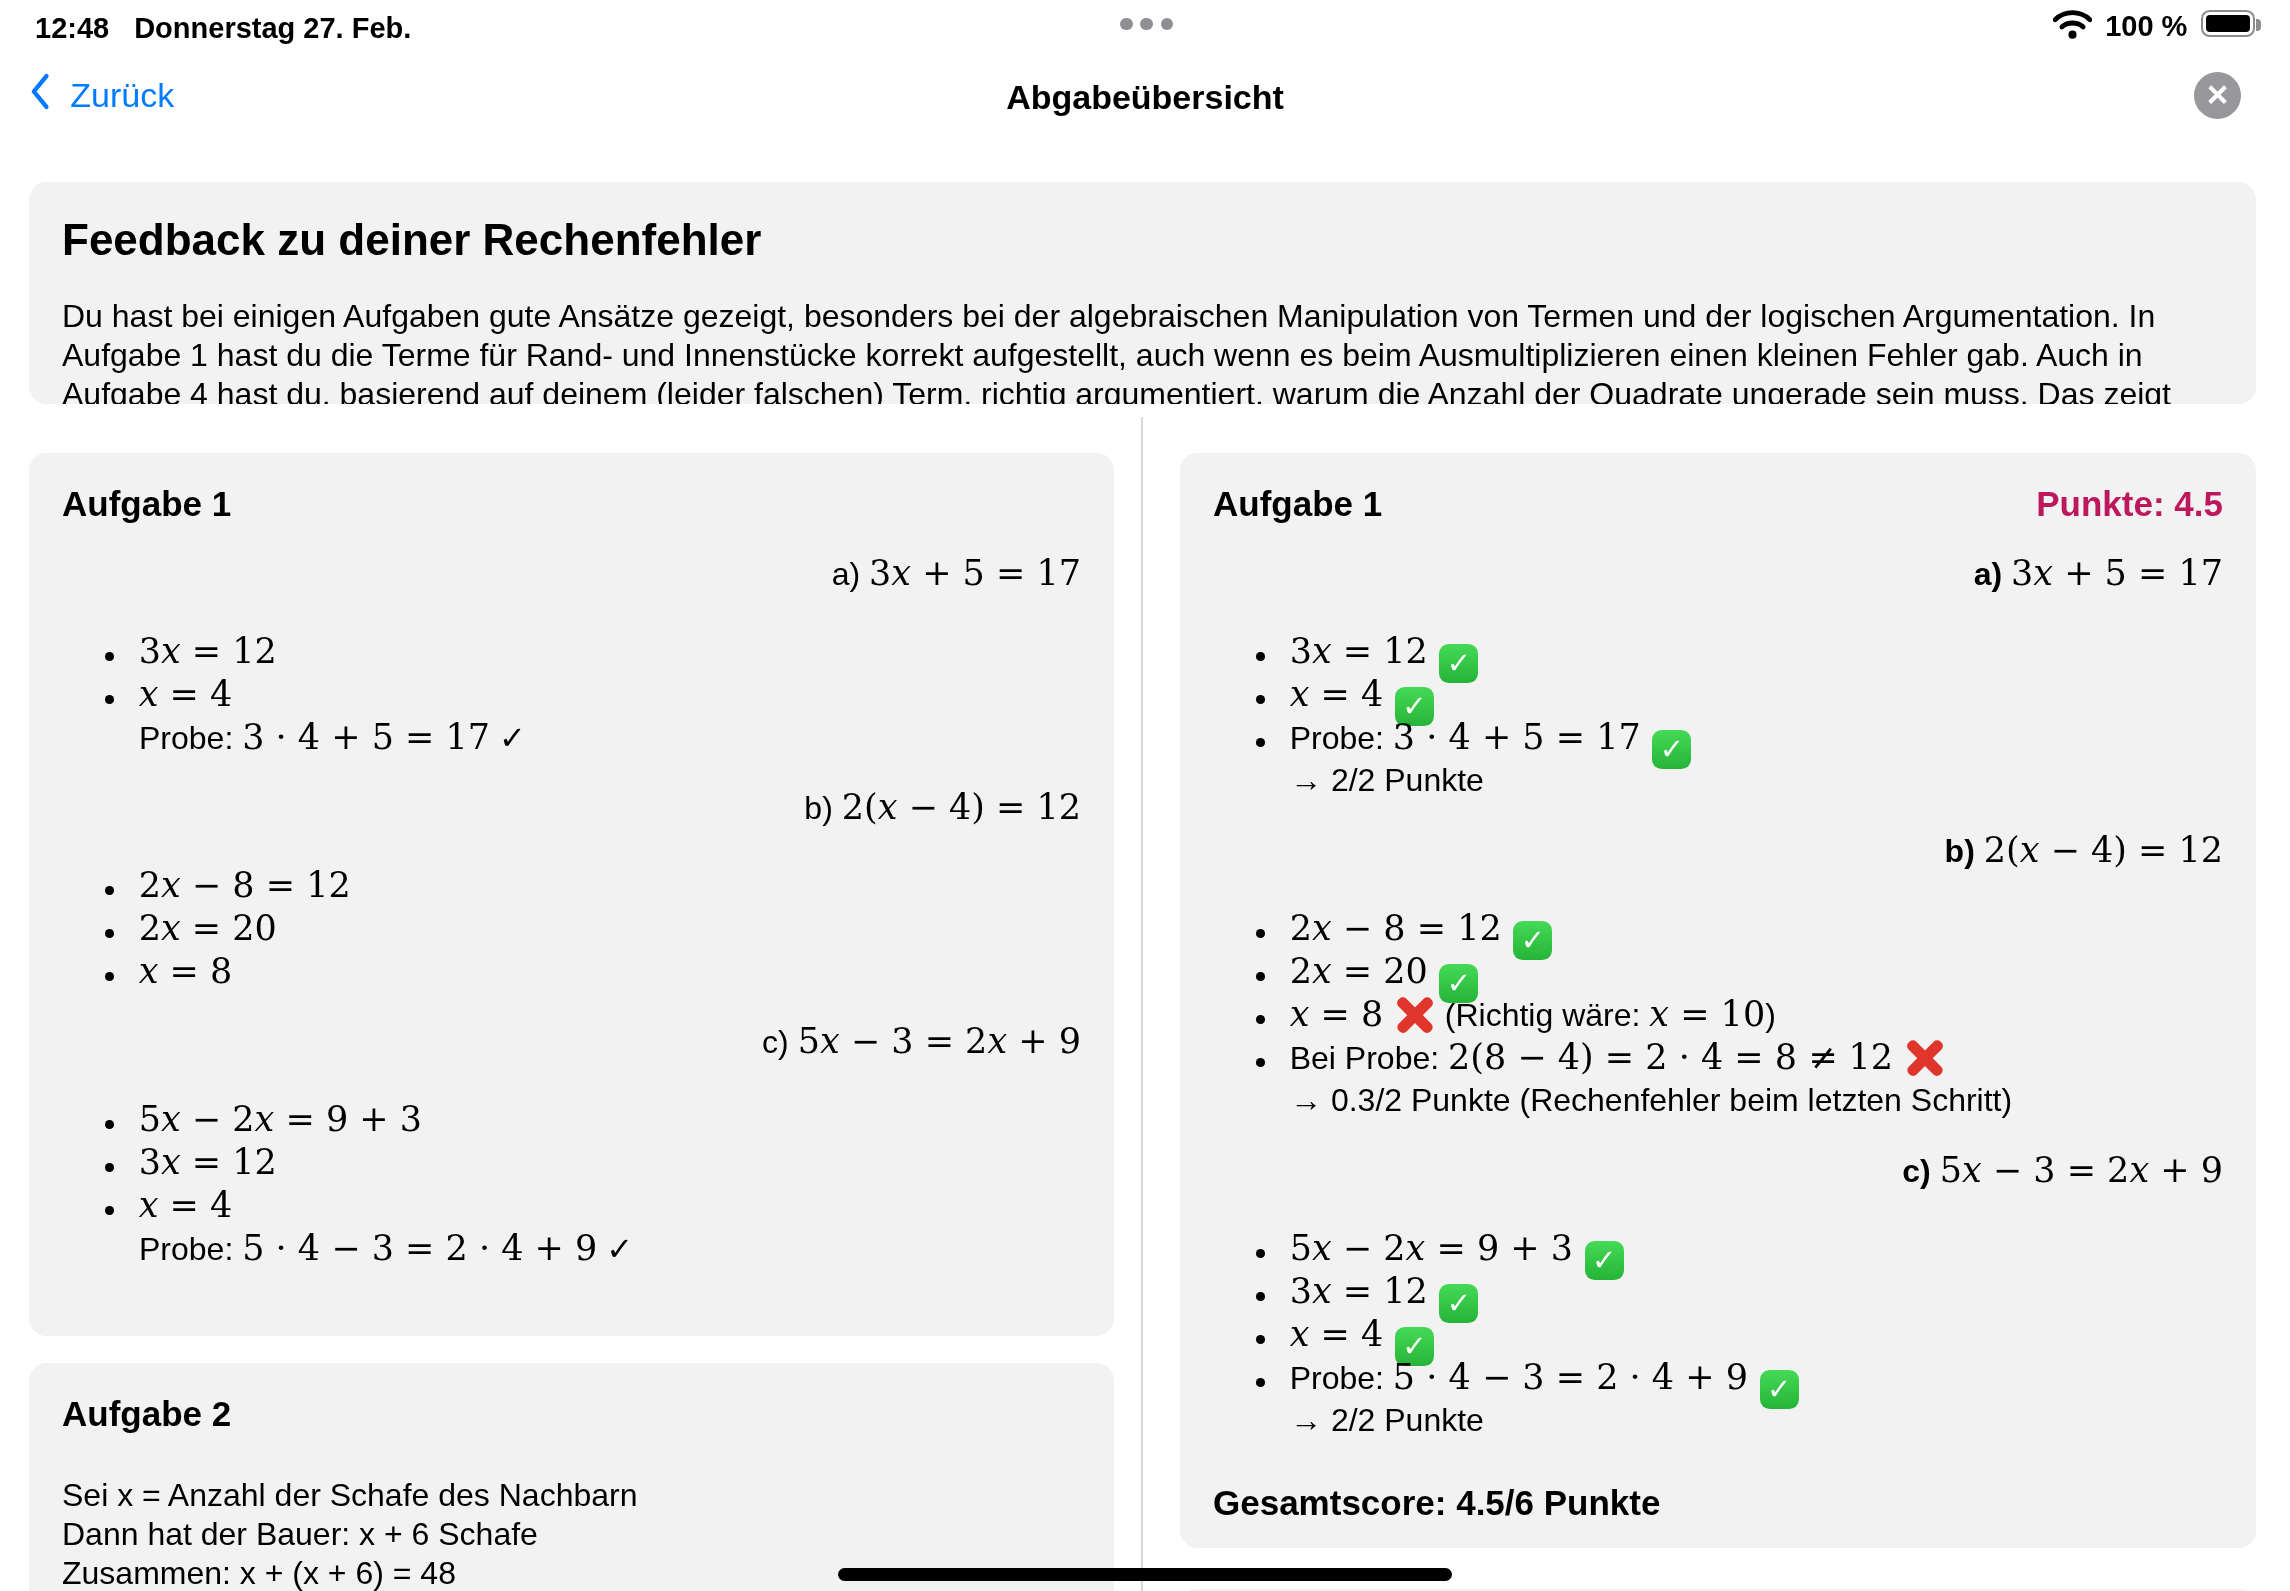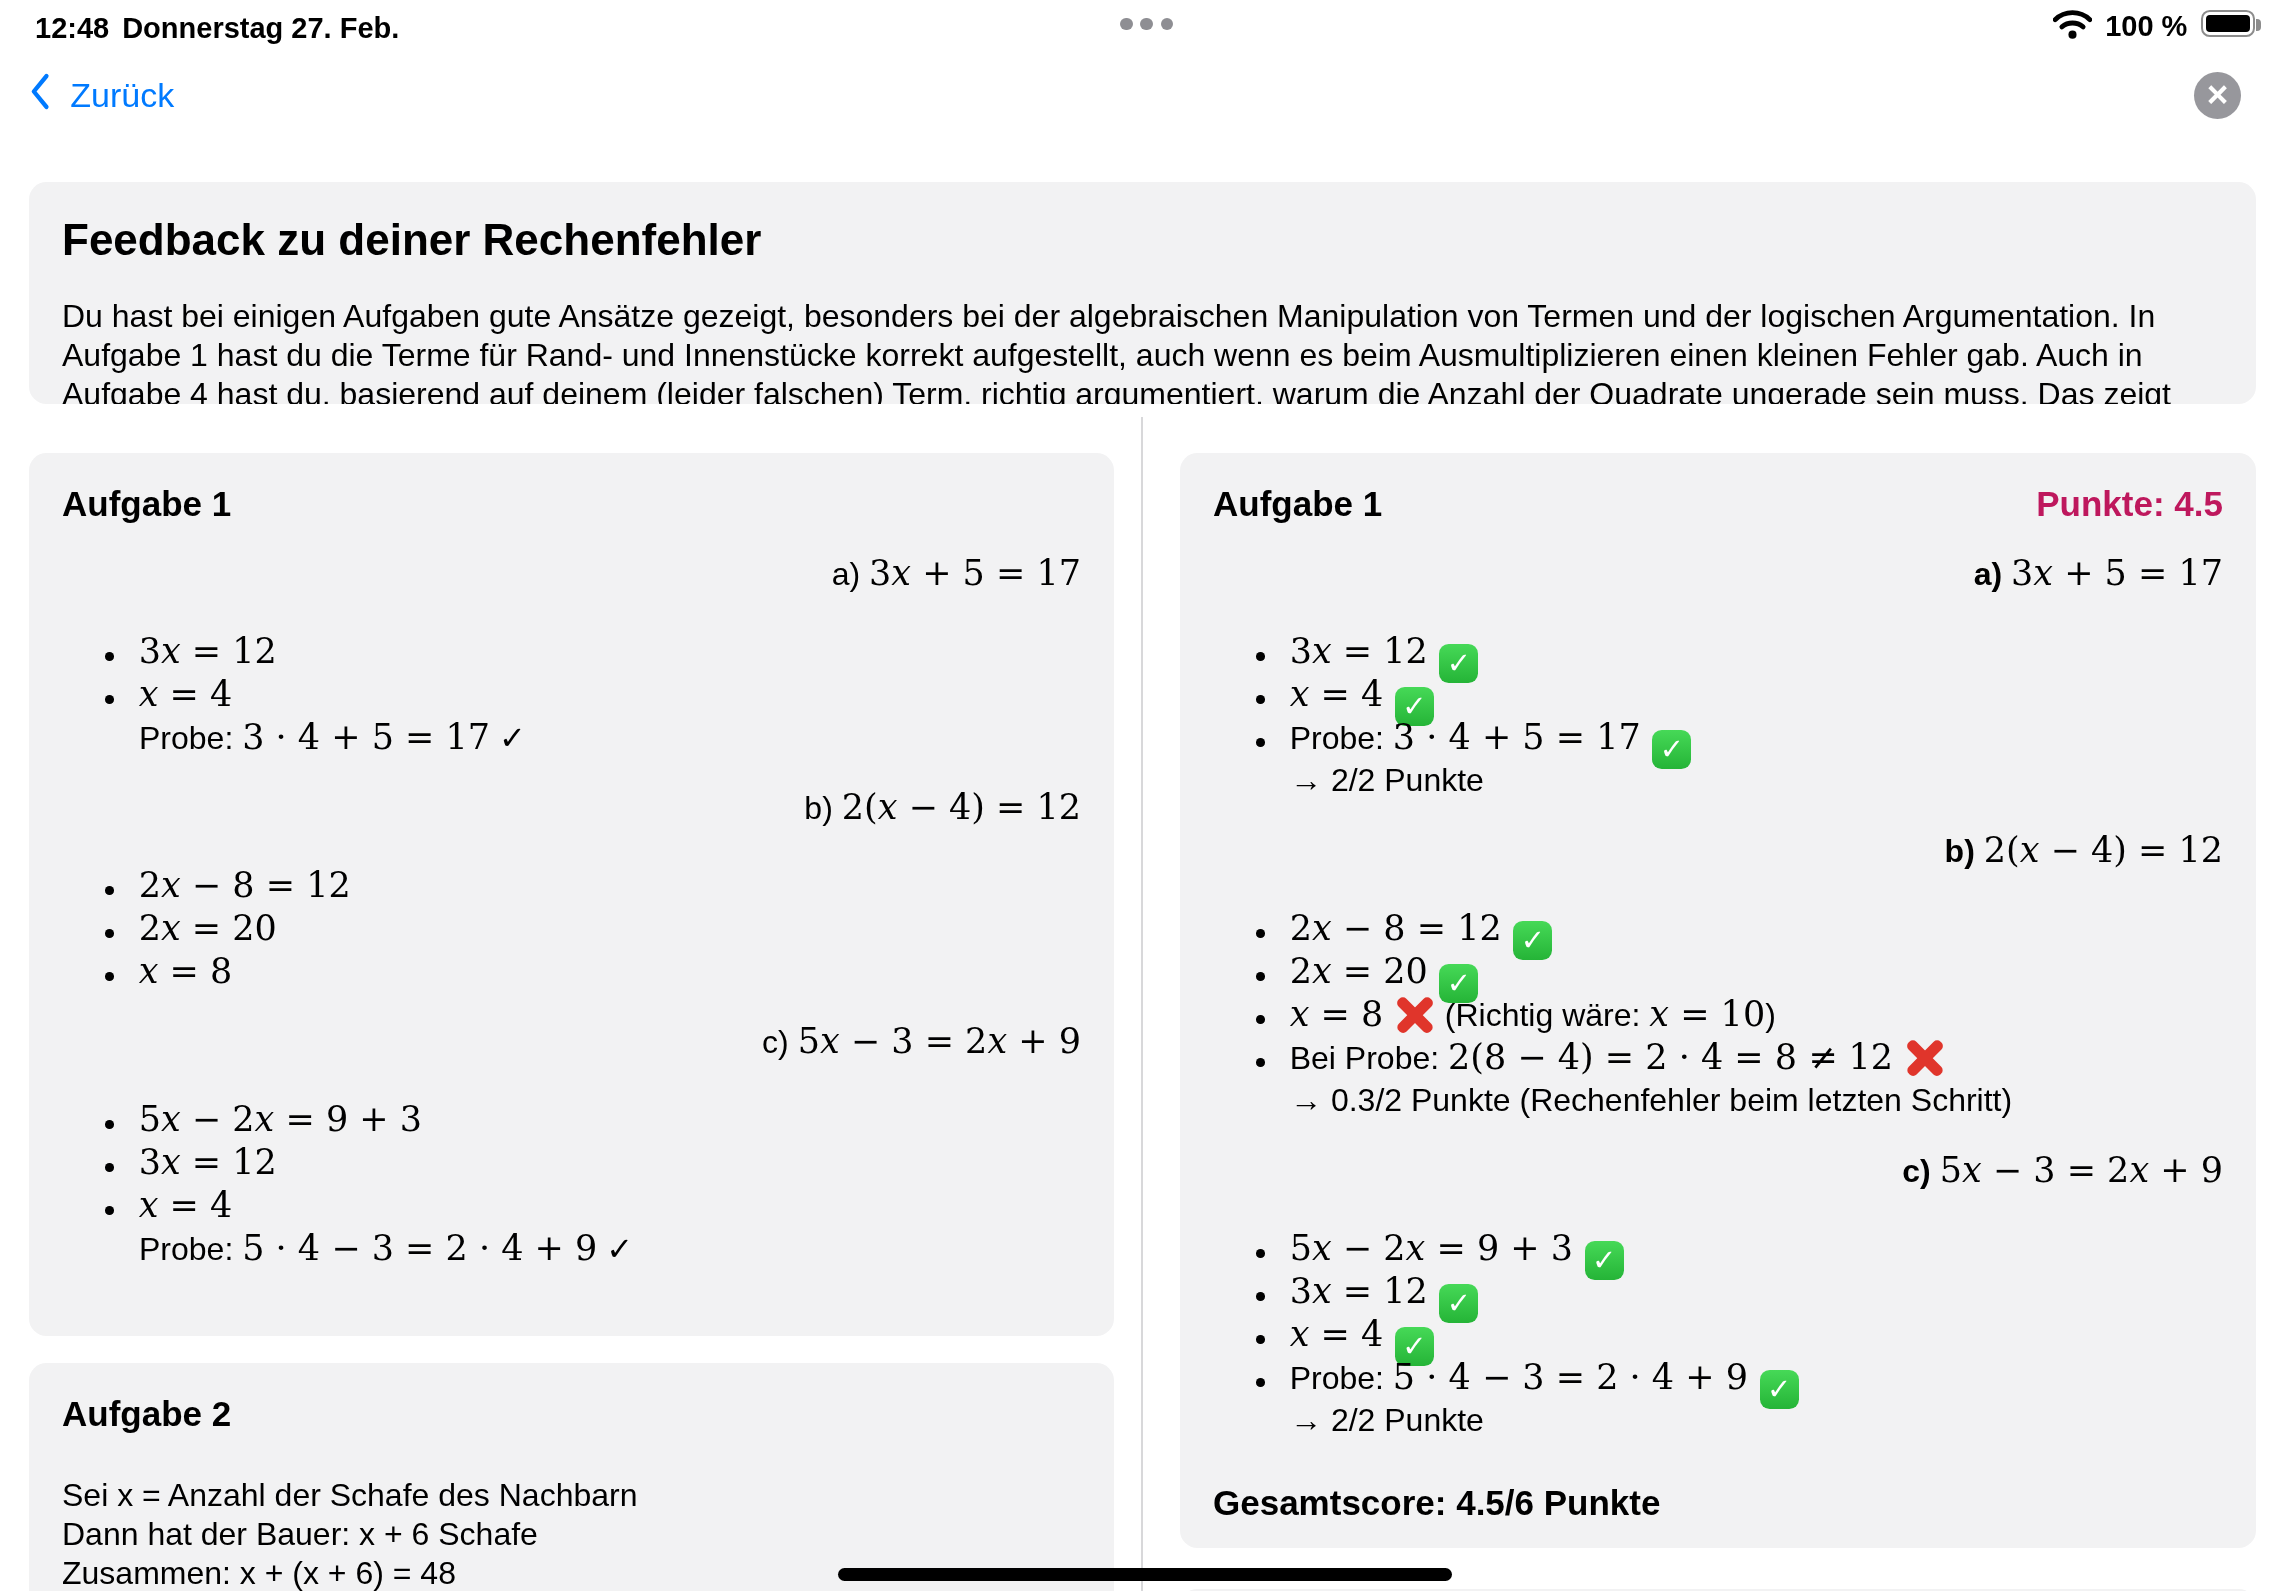--- a/index.html
+++ b/index.html
@@ -1,20 +1,20 @@
 <!DOCTYPE html>
 <html><head>
 <meta charset="utf-8">
 <style>
   html,body{margin:0;padding:0;background:#fff;}
   .page{position:relative;width:2290px;height:1591px;background:#fff;overflow:hidden;
         font-family:"Liberation Sans","DejaVu Sans",sans-serif;color:#000;}
 
   
-  .status-left{position:absolute;left:35px;top:11.6px;display:flex;gap:13px;align-items:center;
+  .status-left{position:absolute;left:35px;top:11.6px;display:flex;gap:25px;align-items:center;
                font-size:29px;font-weight:600;}
   .status-dots{position:absolute;left:1120px;top:17.5px;display:flex;gap:7.8px;}
   .status-dots span{width:12.6px;height:12.6px;border-radius:50%;background:#8e8e93;display:block;}
   .status-right{position:absolute;right:35px;top:9.7px;display:flex;gap:13.6px;
                 font-size:29px;font-weight:600;}
   .battery{position:relative;width:54px;height:27px;border:2.9px solid rgba(0,0,0,.45);
            border-radius:8.7px;box-sizing:border-box;}
   .battery .fill{position:absolute;left:2.9px;top:2.9px;bottom:2.9px;right:2.9px;background:#000;border-radius:3.9px;}
   .battery .tip{position:absolute;right:-7.8px;top:7.8px;width:4.9px;height:11.6px;background:rgba(0,0,0,.45);
                 border-radius:0 3.9px 3.9px 0;}
@@ -110,20 +110,21 @@
   </div>
 
   <div class="back-btn">
     <span>
       <svg width="21.3" height="39" viewBox="0 0 22 40">
         <polyline points="18,4 5,20 18,36" fill="none" stroke="#007aff" stroke-width="4.5" stroke-linecap="round" stroke-linejoin="round"></polyline>
       </svg>
     </span>
     <span>Zurück</span>
   </div>
+  <div class="nav-title">Abgabeübersicht</div>
   <div class="close-btn">
     <span class="x">×</span>
   </div>
 
   <div class="card feedback-card">
     <div class="feedback-title">Feedback zu deiner Rechenfehler</div>
     <div class="feedback-paragraph">
         <div class="para-line">Du hast bei einigen Aufgaben gute Ansätze gezeigt, besonders bei der algebraischen Manipulation von Termen und der logischen Argumentation. In</div>
         <div class="para-line">Aufgabe 1 hast du die Terme für Rand- und Innenstücke korrekt aufgestellt, auch wenn es beim Ausmultiplizieren einen kleinen Fehler gab. Auch in</div>
         <div class="para-line">Aufgabe 4 hast du, basierend auf deinem (leider falschen) Term, richtig argumentiert, warum die Anzahl der Quadrate ungerade sein muss. Das zeigt</div>

